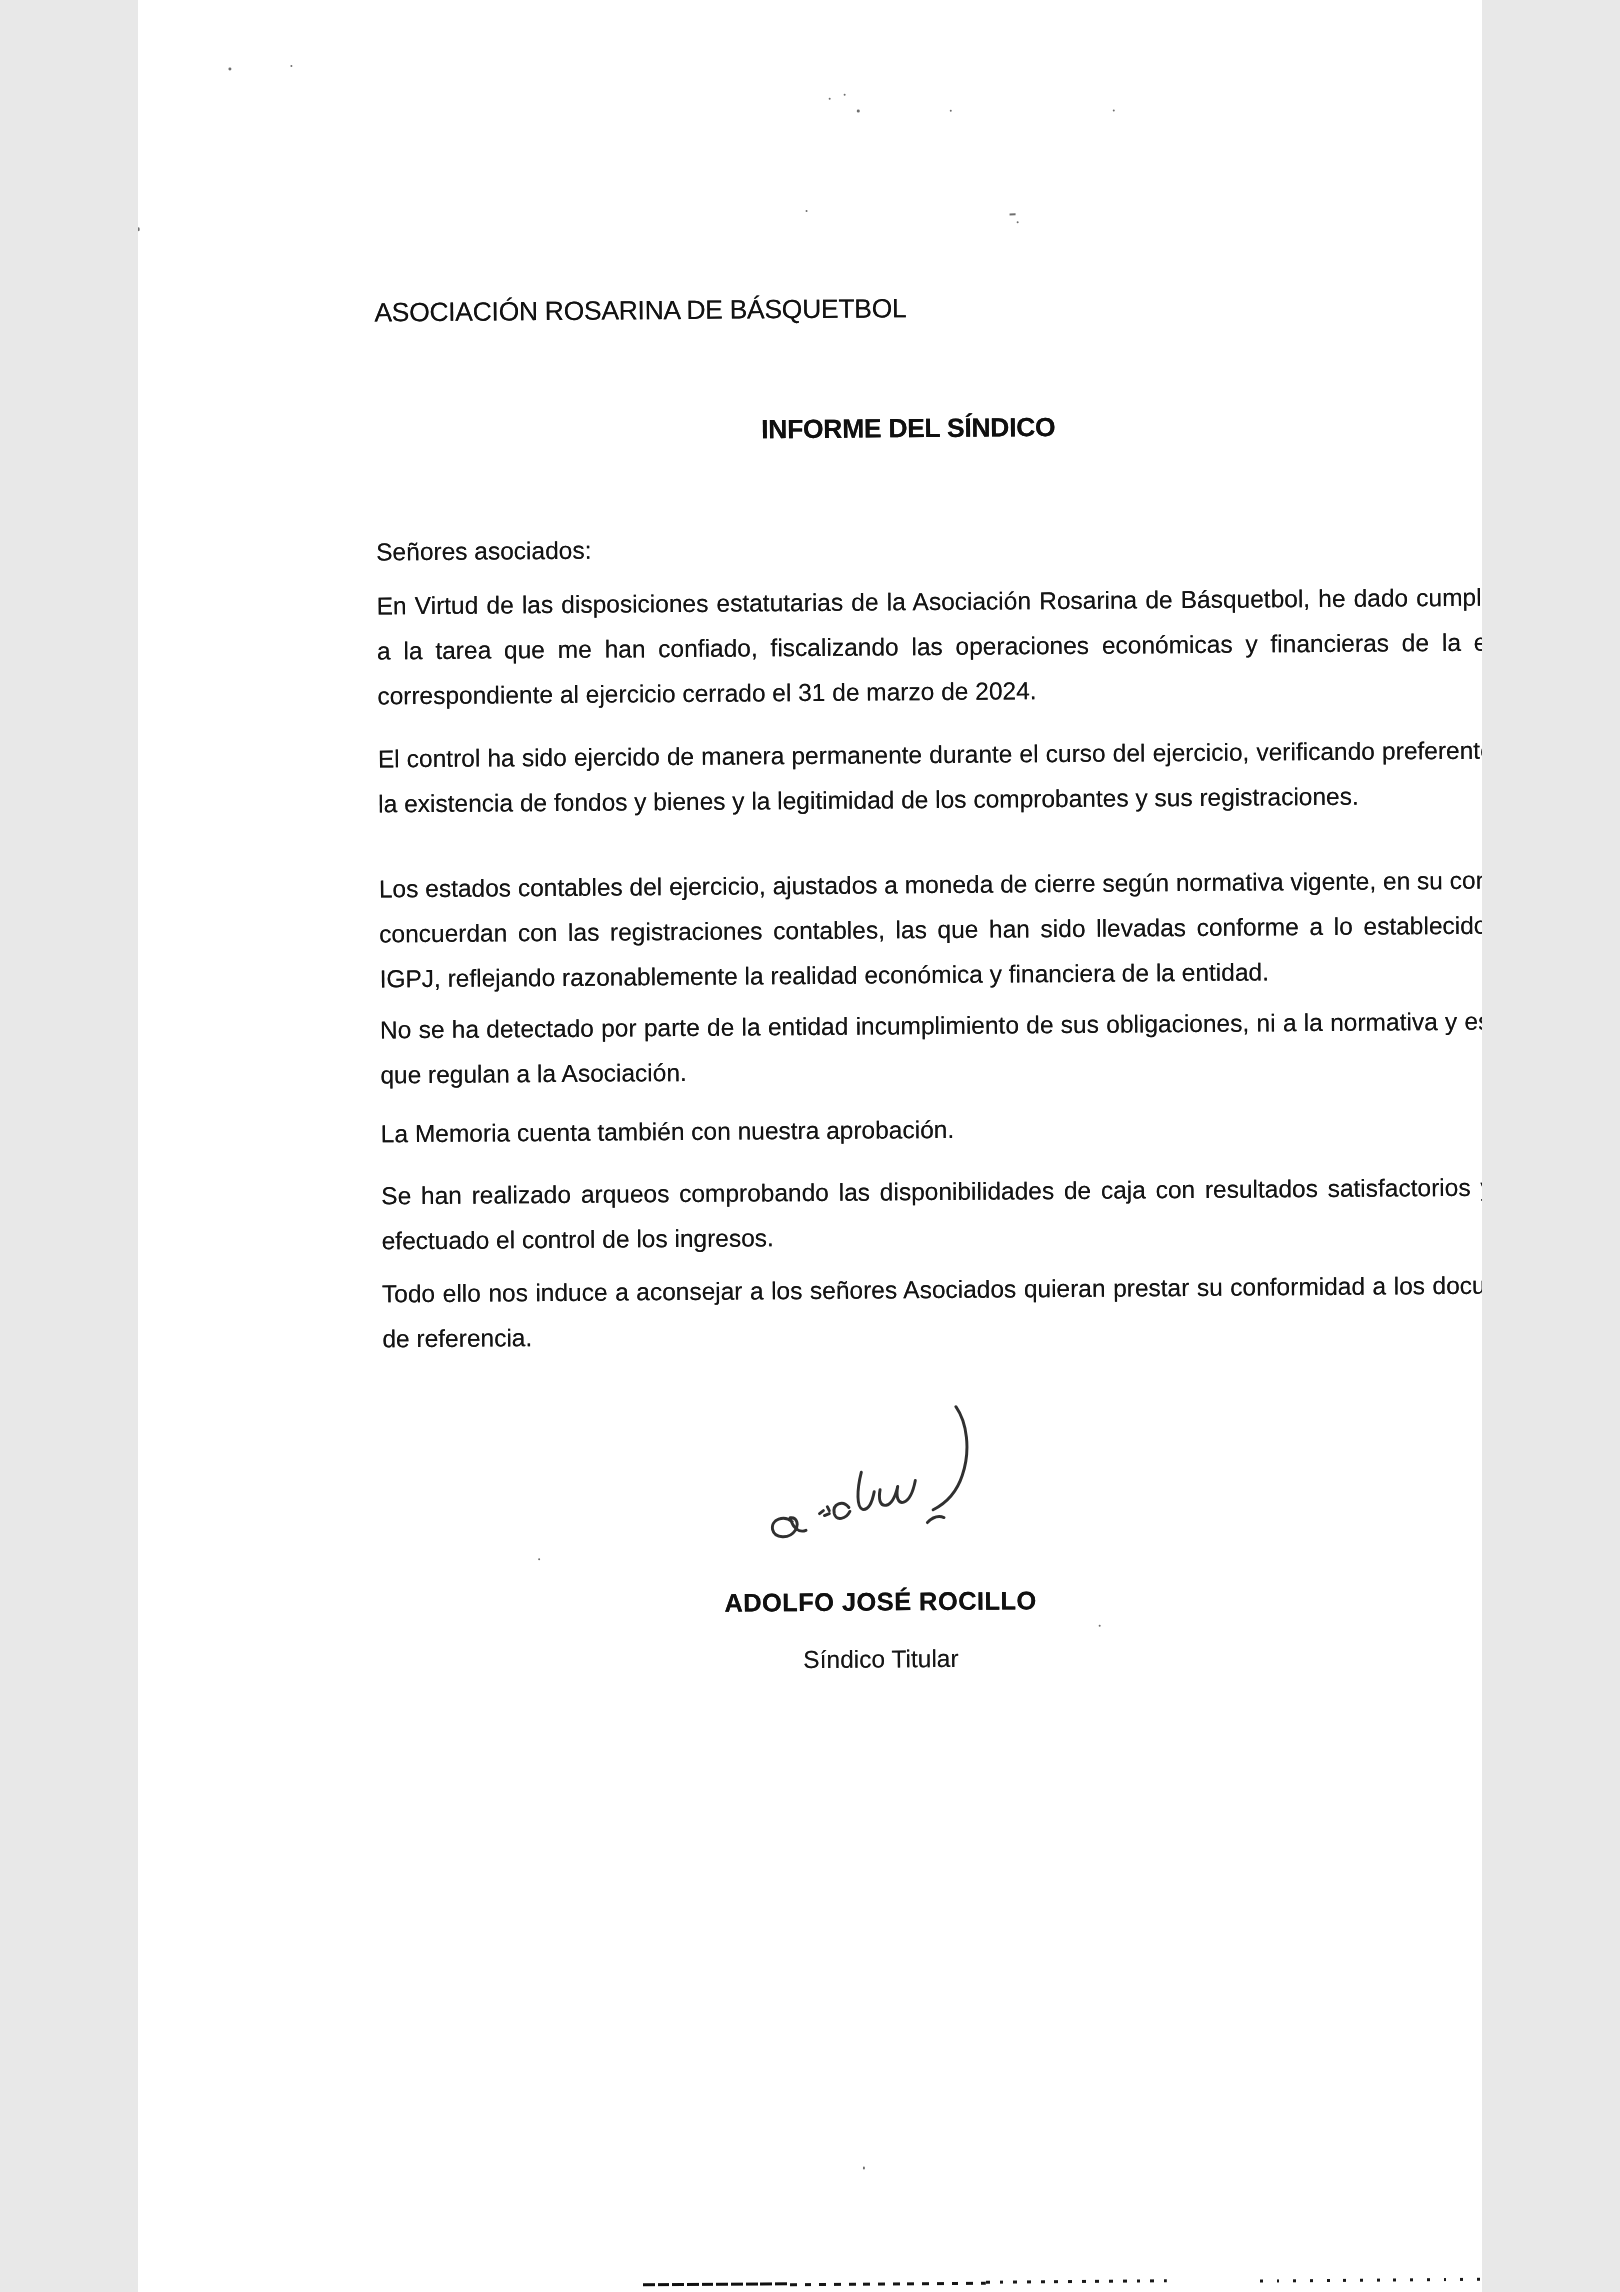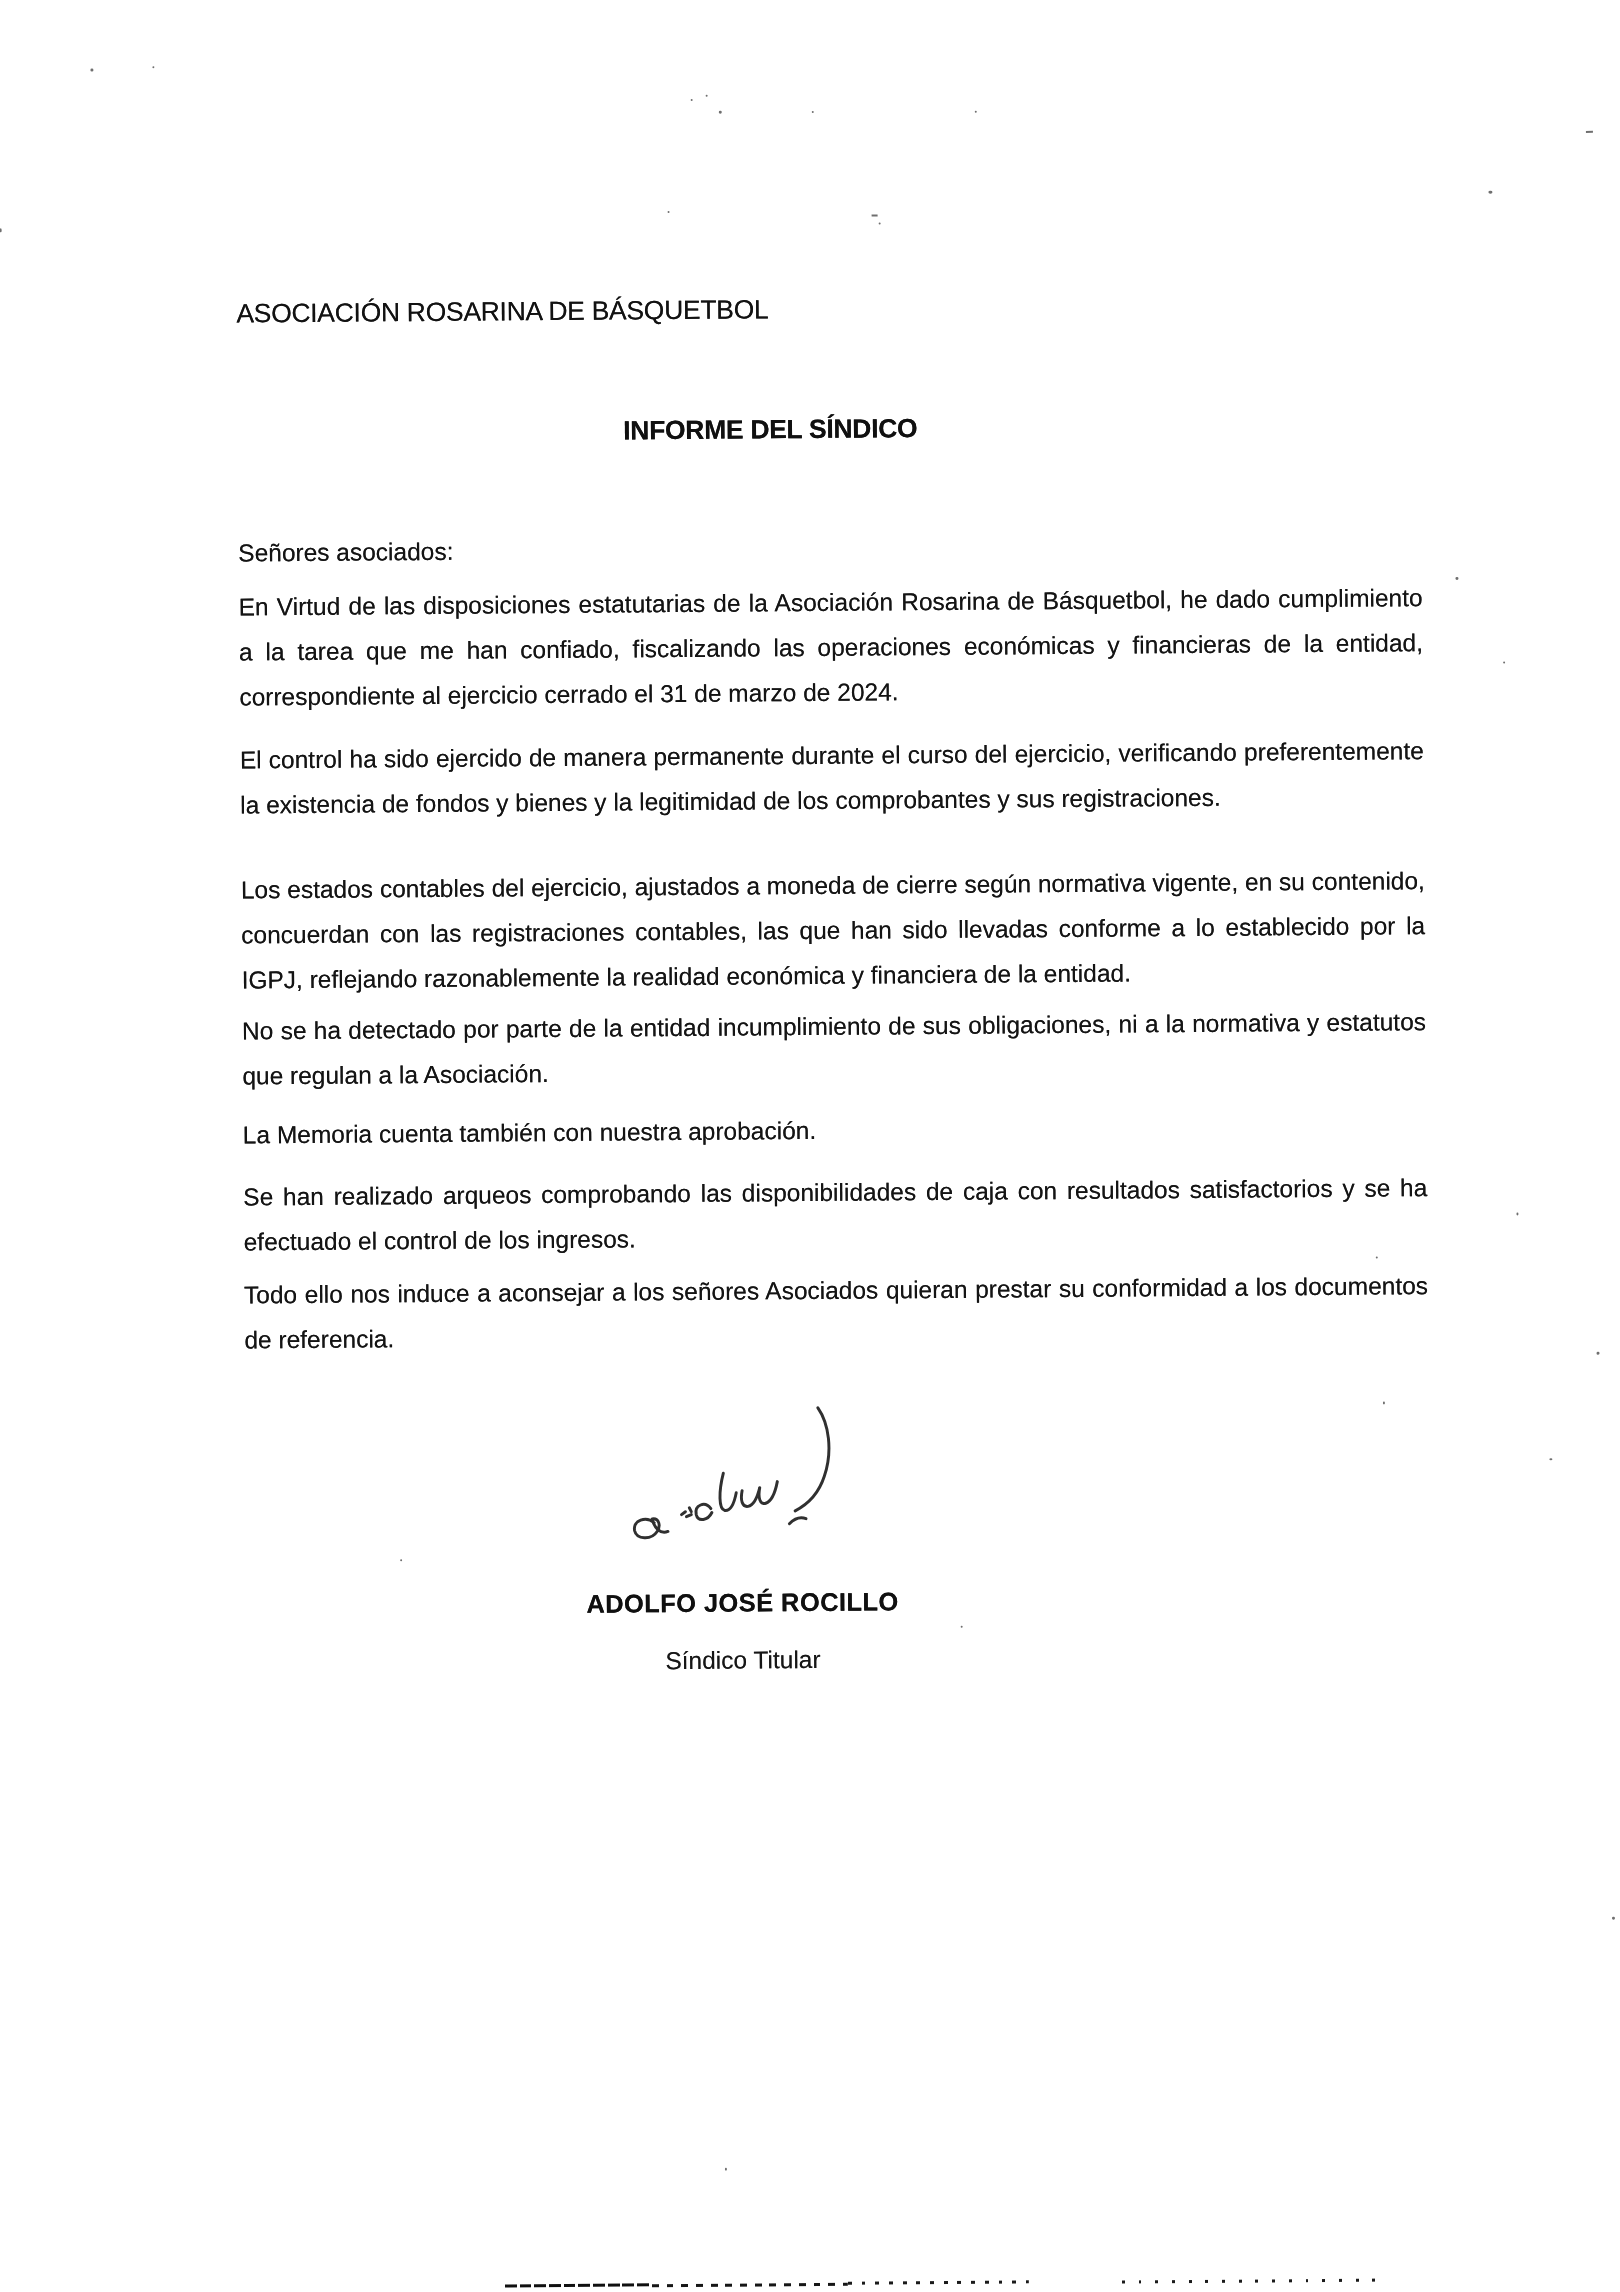--- a/index.html
+++ b/index.html
@@ -2,21 +2,21 @@
 <html><head>
 <meta charset="utf-8">
 <style>
   html, body {
     margin: 0;
     padding: 0;
     background: #e8e8e8;
   }
   .page {
     position: relative;
-    width: 1620px;
+    width: 1344px;
     height: 2293px;
     margin: 0 auto;
     background: #ffffff;
     overflow: hidden;
     font-family: "Liberation Sans", sans-serif;
     color: #161616;
   }
   
   .scan-content {
     position: absolute;

